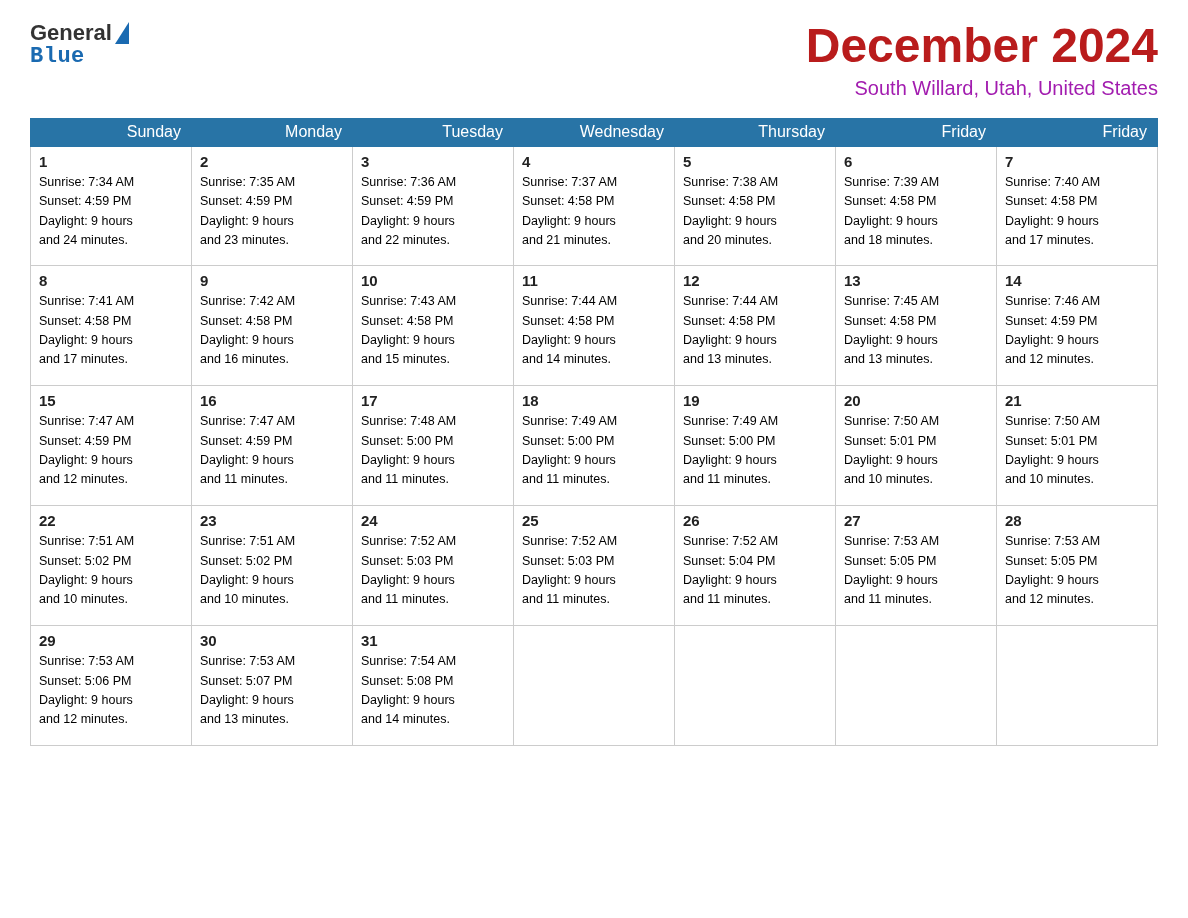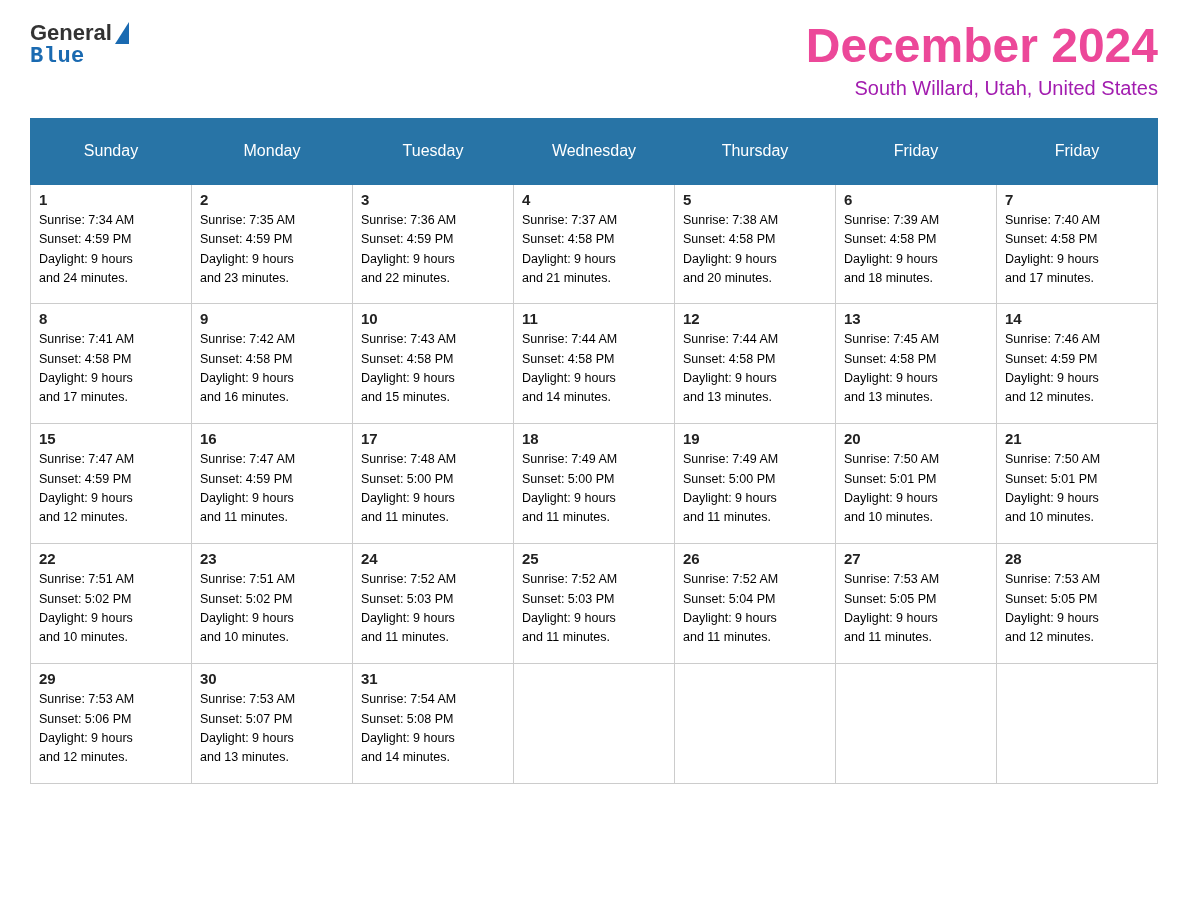--- a/index.html
+++ b/index.html
@@ -15,41 +15,41 @@
       justify-content: space-between;
       align-items: flex-start;
       margin-bottom: 18px;
     }
     .title-area {
       text-align: right;
     }
     .month-title {
       font-size: 48px;
       font-weight: bold;
-      color: #ec4899;
+      color: #b91c1c;
       line-height: 1.1;
       margin-left: 28px;
     }
     .location {
       font-size: 20px;
       color: #a21caf;
       margin-top: 4px;
     }
     table {
       width: 100%;
       border-collapse: collapse;
       table-layout: fixed;
     }
     th {
       background: #2874a6;
       color: #fff;
       font-size: 16px;
       font-weight: normal;
-      padding: 23px 10px;
-      text-align: center;
+      padding: 4px 10px;
+      text-align: right;
       border: 1px solid #2874a6;
     }
     td {
       border: 1px solid #ccc;
       vertical-align: top;
       padding: 6px 8px;
       font-size: 13px;
       color: #222;
       min-height: 90px;
       height: 120px;

